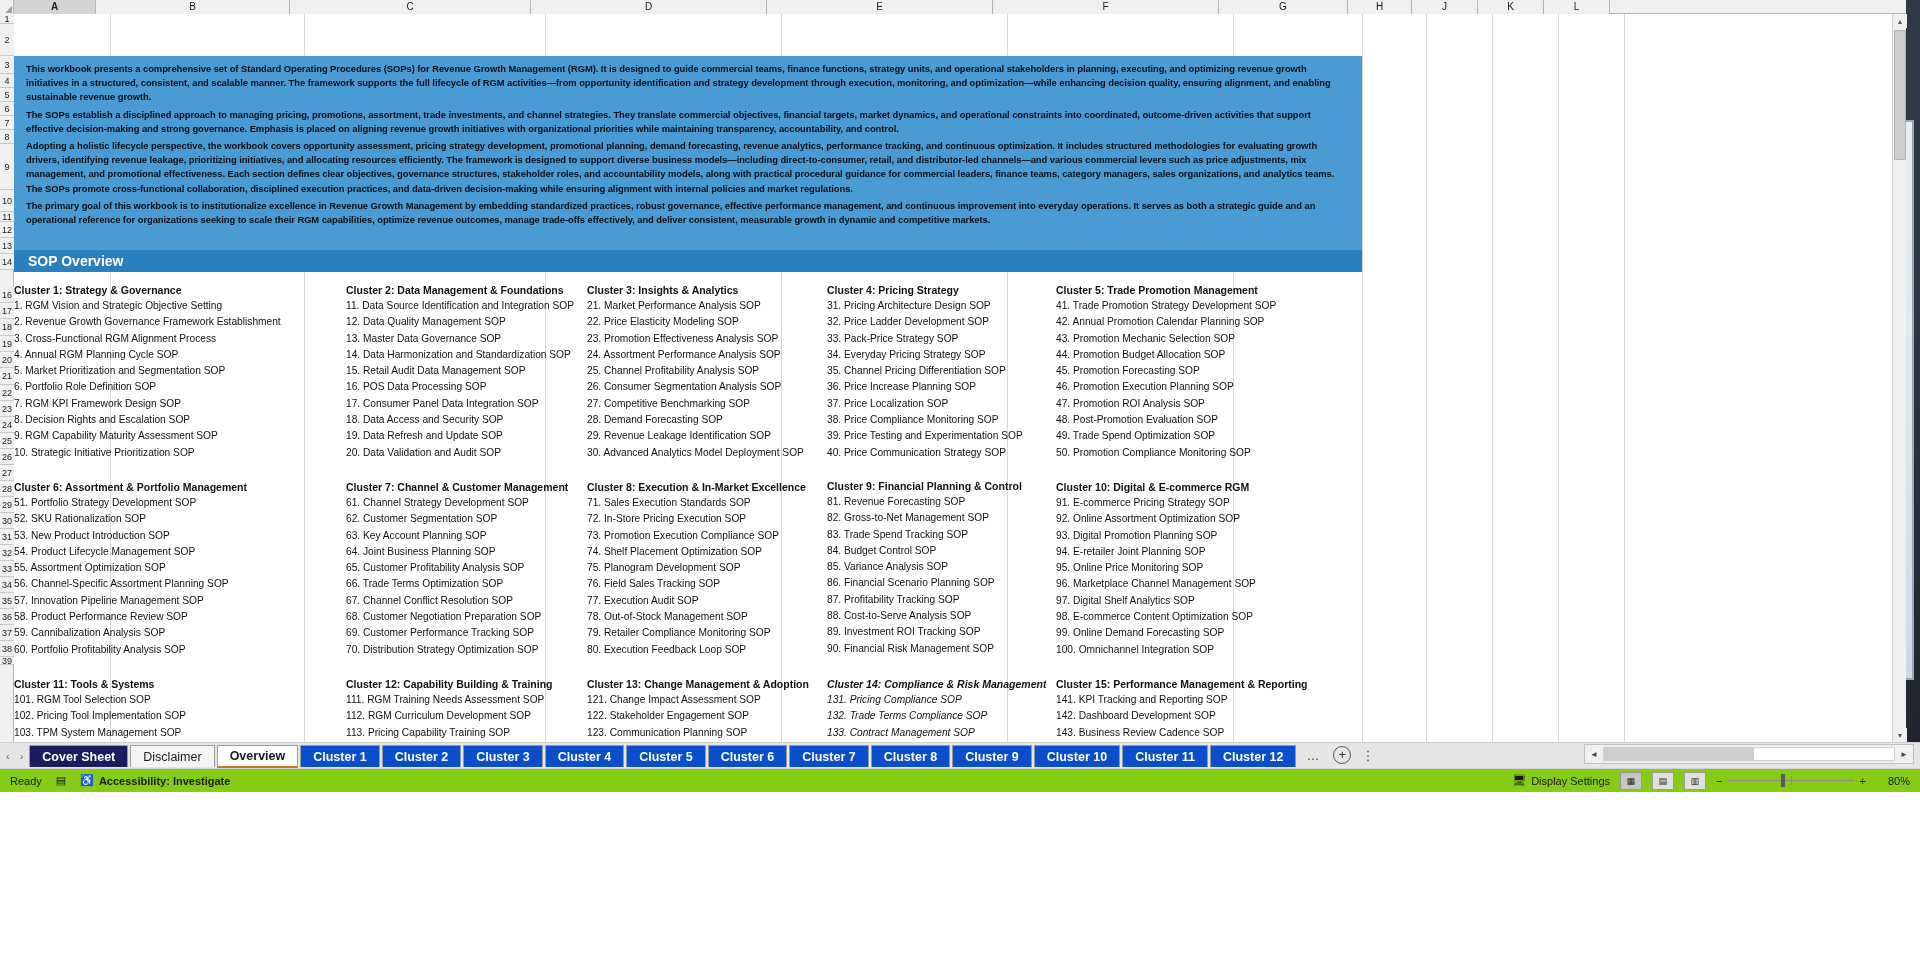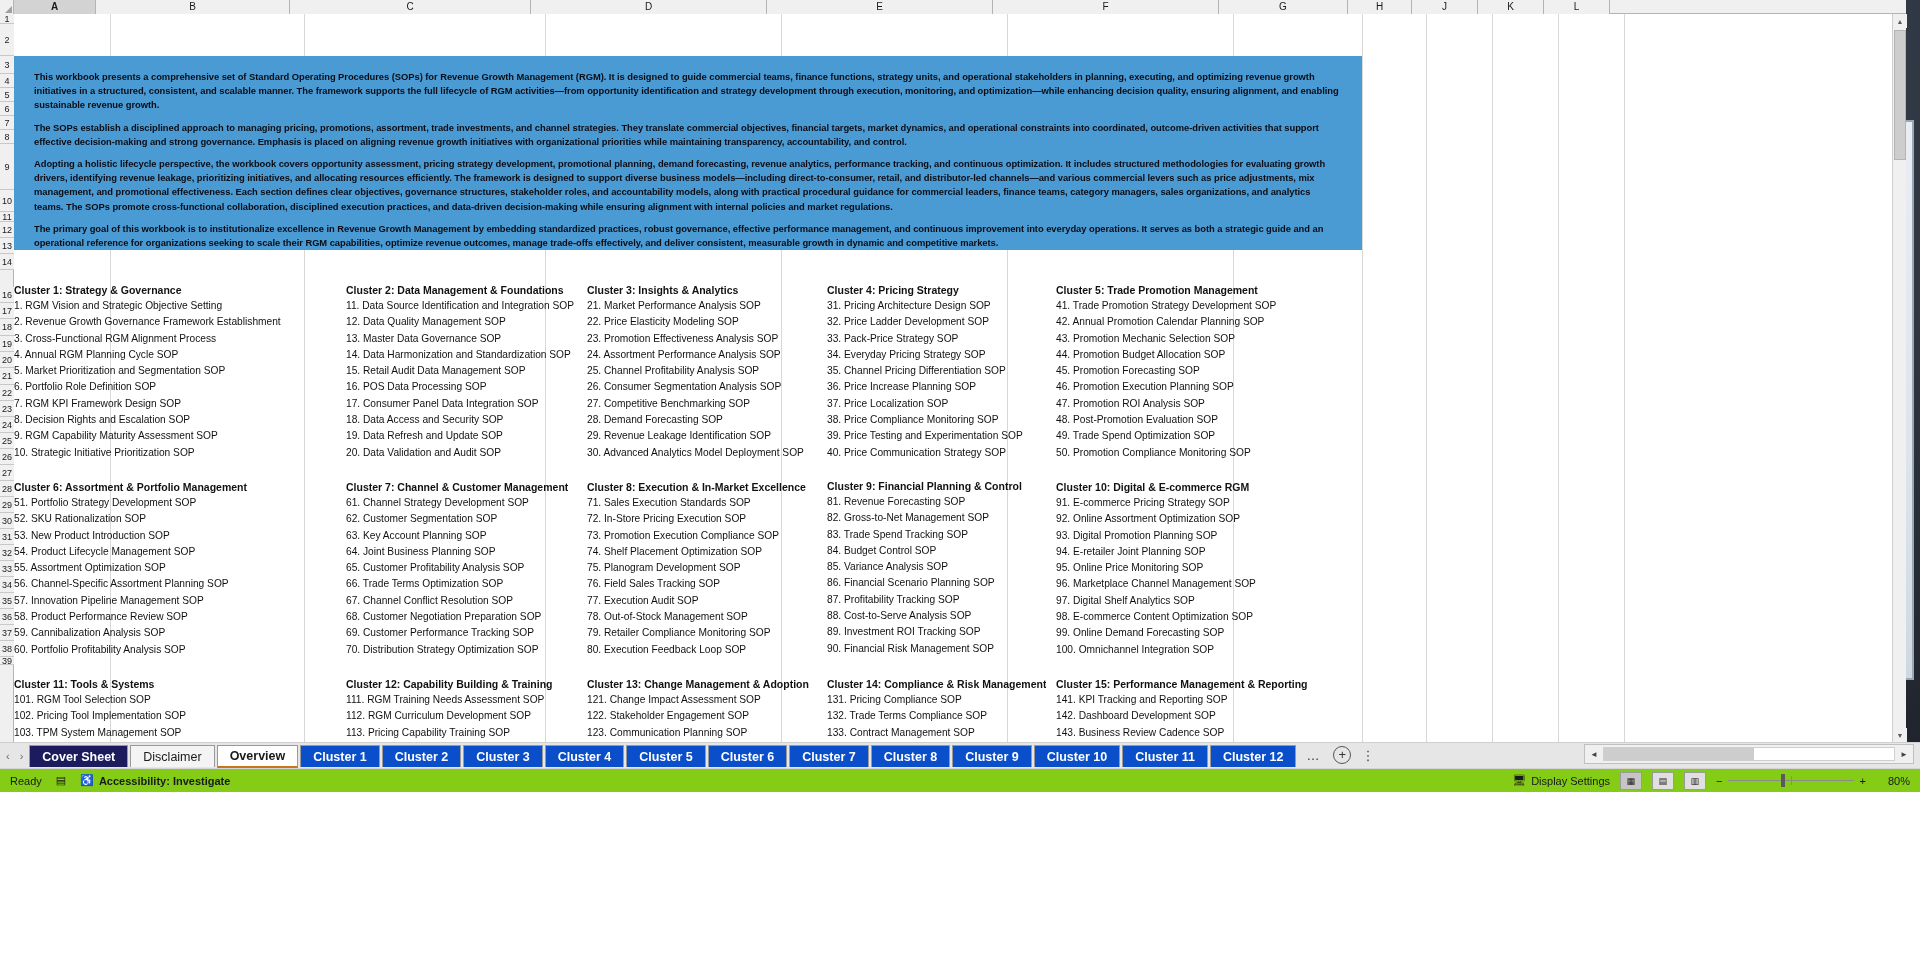--- a/index.html
+++ b/index.html
@@ -89,21 +89,21 @@
     background:#0a0a14; color:#ffffff;
     font-size:25px; font-weight:bold; line-height:42px; padding-left:14px;
     letter-spacing:.2px; white-space:nowrap; overflow:hidden;
   }
   .intro-band {
     position:absolute; left:14px; top:56px; width:1348px; height:194px;
     background:#4a9bd4; color:#0c0c14; padding:6px 12px 4px 12px;
     overflow:hidden;
   }
   .intro-band p {
-    margin:8px; font-size:9.4px; line-height:14.2px; font-weight:600;
+    margin:0; font-size:9.4px; line-height:14.2px; font-weight:600;
     letter-spacing:-.05px; white-space:normal;
   }
   .intro-band p.pad { margin-bottom:3px; }
 
   .sop-band {
     position:absolute; left:14px; top:250px; width:1348px; height:22px;
     background:#2a7fbf; color:#ffffff;
     font-size:14px; font-weight:bold; line-height:22px; padding-left:14px;
   }
 
@@ -310,20 +310,21 @@
     </div>
 
 
     <div class="intro-band">
       <p class="pad">This workbook presents a comprehensive set of Standard Operating Procedures (SOPs) for Revenue Growth Management (RGM). It is designed to guide commercial teams, finance functions, strategy units, and operational stakeholders in planning, executing, and optimizing revenue growth initiatives in a structured, consistent, and scalable manner. The framework supports the full lifecycle of RGM activities—from opportunity identification and strategy development through execution, monitoring, and optimization—while enhancing decision quality, ensuring alignment, and enabling sustainable revenue growth.</p>
       <p class="pad">The SOPs establish a disciplined approach to managing pricing, promotions, assortment, trade investments, and channel strategies. They translate commercial objectives, financial targets, market dynamics, and operational constraints into coordinated, outcome-driven activities that support effective decision-making and strong governance. Emphasis is placed on aligning revenue growth initiatives with organizational priorities while maintaining transparency, accountability, and control.</p>
       <p class="pad">Adopting a holistic lifecycle perspective, the workbook covers opportunity assessment, pricing strategy development, promotional planning, demand forecasting, revenue analytics, performance tracking, and continuous optimization. It includes structured methodologies for evaluating growth drivers, identifying revenue leakage, prioritizing initiatives, and allocating resources efficiently. The framework is designed to support diverse business models—including direct-to-consumer, retail, and distributor-led channels—and various commercial levers such as price adjustments, mix management, and promotional effectiveness. Each section defines clear objectives, governance structures, stakeholder roles, and accountability models, along with practical procedural guidance for commercial leaders, finance teams, category managers, sales organizations, and analytics teams. The SOPs promote cross-functional collaboration, disciplined execution practices, and data-driven decision-making while ensuring alignment with internal policies and market regulations.</p>
       <p>The primary goal of this workbook is to institutionalize excellence in Revenue Growth Management by embedding standardized practices, robust governance, effective performance management, and continuous improvement into everyday operations. It serves as both a strategic guide and an operational reference for organizations seeking to scale their RGM capabilities, optimize revenue outcomes, manage trade-offs effectively, and deliver consistent, measurable growth in dynamic and competitive markets.</p>
     </div>
 
+    <div class="sop-band">SOP Overview</div>
 
     <div class="clusters" id="clusters">
         <div class="ccol" style="left: 0px; top: 0px;">
           <div class="chd">Cluster 1: Strategy &amp; Governance</div>
           <div class="citem">1. RGM Vision and Strategic Objective Setting</div>
           <div class="citem">2. Revenue Growth Governance Framework Establishment</div>
           <div class="citem">3. Cross-Functional RGM Alignment Process</div>
           <div class="citem">4. Annual RGM Planning Cycle SOP</div>
           <div class="citem">5. Market Prioritization and Segmentation SOP</div>
           <div class="citem">6. Portfolio Role Definition SOP</div>
@@ -460,21 +461,21 @@
           <div class="citem">111. RGM Training Needs Assessment SOP</div>
           <div class="citem">112. RGM Curriculum Development SOP</div>
           <div class="citem">113. Pricing Capability Training SOP</div>
         </div>
         <div class="ccol" style="left: 573px; top: 394px;">
           <div class="chd">Cluster 13: Change Management &amp; Adoption</div>
           <div class="citem">121. Change Impact Assessment SOP</div>
           <div class="citem">122. Stakeholder Engagement SOP</div>
           <div class="citem">123. Communication Planning SOP</div>
         </div>
-        <div class="ccol" style="left: 813px; top: 394px;">
+        <div class="ccol" style="left: 813px; top: 394px; font-style: italic;">
           <div class="chd">Cluster 14: Compliance &amp; Risk Management</div>
           <div class="citem">131. Pricing Compliance SOP</div>
           <div class="citem">132. Trade Terms Compliance SOP</div>
           <div class="citem">133. Contract Management SOP</div>
         </div>
         <div class="ccol" style="left: 1042px; top: 394px;">
           <div class="chd">Cluster 15: Performance Management &amp; Reporting</div>
           <div class="citem">141. KPI Tracking and Reporting SOP</div>
           <div class="citem">142. Dashboard Development SOP</div>
           <div class="citem">143. Business Review Cadence SOP</div>

